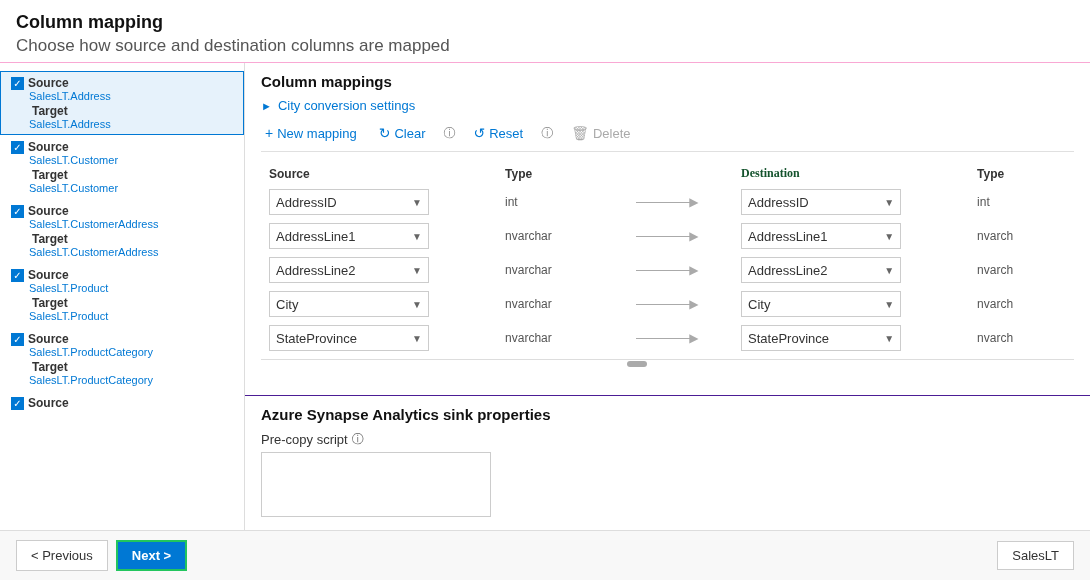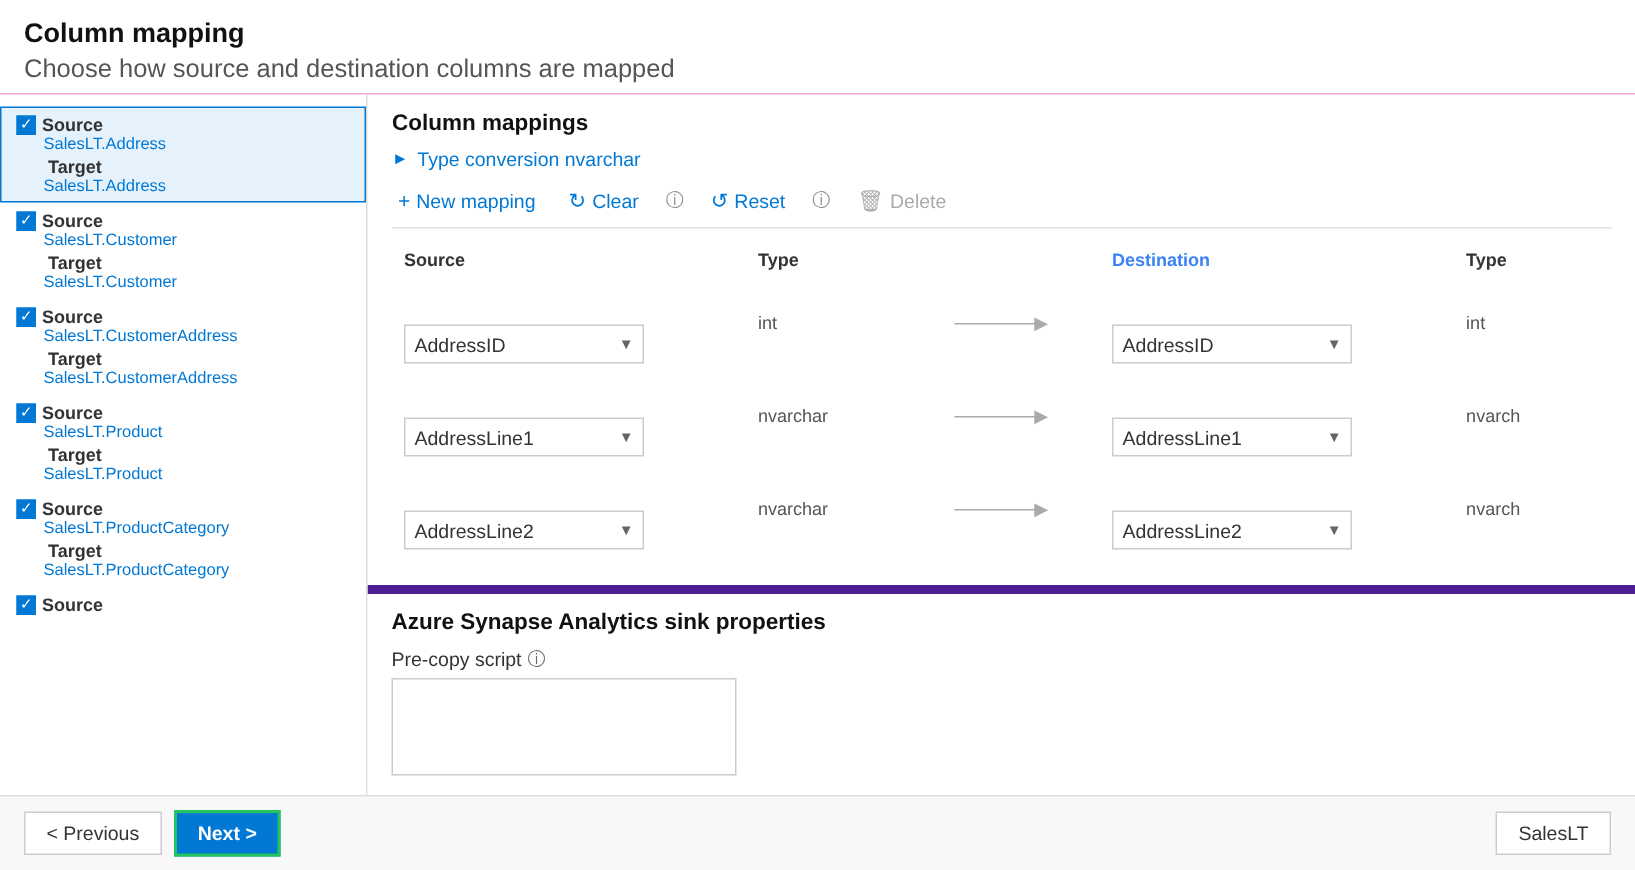--- a/index.html
+++ b/index.html
@@ -37,35 +37,35 @@
 
     .mapping-table { width: 100%; border-collapse: collapse; }
     .mapping-table thead tr th { text-align: left; font-weight: 600; padding: 4px 8px; color: #333; font-size: 12px; }
     .mapping-table tbody tr td { padding: 4px 8px; vertical-align: middle; }
 
     .source-col { width: 180px; }
     .type-col { width: 100px; color: #555; font-size: 12px; }
     .dest-col { width: 180px; }
     .type2-col { width: 80px; color: #555; font-size: 12px; }
 
-    .select-dropdown { width: 160px; height: 26px; border: 1px solid #ccc; background: #fff; padding: 2px 6px; font-size: 12px; color: #333; display: flex; align-items: center; justify-content: space-between; cursor: pointer; margin-top: 28px; }
+    .select-dropdown { width: 160px; height: 26px; border: 1px solid #ccc; background: #fff; padding: 2px 6px; font-size: 12px; color: #333; display: flex; align-items: center; justify-content: space-between; cursor: pointer; }
     .select-dropdown .chevron { color: #666; font-size: 10px; }
     .arrow-line { display: flex; align-items: center; }
     .arrow-line .line { height: 1px; width: 50px; background: #999; }
     .arrow-line .arrowhead { color: #999; font-size: 12px; margin-left: -2px; }
 
     
-    .sink-section { padding: 10px 16px; border-top: 6px solid #4c1d95; background: #fff; }
+    .sink-section { padding: 10px 16px; border-top: 1px solid #4c1d95; background: #fff; }
     .sink-title { font-size: 15px; font-weight: 600; color: #111; margin-bottom: 8px; }
     .pre-copy-label { font-size: 12px; color: #333; margin-bottom: 4px; display: flex; align-items: center; gap: 4px; }
     .pre-copy-textarea { width: 230px; height: 65px; border: 1px solid #ccc; resize: none; font-size: 12px; padding: 4px; }
 
     
     .footer { height: 50px; border-top: 1px solid #ddd; display: flex; align-items: center; justify-content: space-between; padding: 0 16px; background: #f8f8f8; }
-    .footer-left { display: flex; gap: 8px; align-items: center; }
+    .footer-left { display: flex; gap: 8px; }
     .btn-prev { border: 1px solid #ccc; background: #fff; padding: 6px 14px; cursor: pointer; font-size: 13px; color: #333; }
     .btn-next { border: 2px solid #22c55e; background: #0078d4; color: #fff; padding: 6px 14px; cursor: pointer; font-size: 13px; font-weight: 600; }
     .btn-cancel { border: 1px solid #ccc; background: #fff; padding: 6px 14px; cursor: pointer; font-size: 13px; color: #333; }
     
     .horiz-scroll { overflow-x: auto; }
   </style>
 </head>
 <body>
 
 <div class="page-header">
@@ -149,21 +149,21 @@
       </div>
     </div>
   </div>
 
   <div class="right-panel">
     <div class="column-mappings-section">
       <div class="section-title">Column mappings</div>
 
       <div class="type-conversion">
         <span class="arrow">►</span>
-        <span>Type conversion nvarchar</span>
+        <span>City conversion settings</span>
       </div>
 
       <div class="toolbar">
         <button class="toolbar-btn">
           <span class="icon">+</span>
           <span>New mapping</span>
         </button>
         <button class="toolbar-btn">
           <span class="icon">↻</span>
           <span>Clear</span>
@@ -180,21 +180,21 @@
         </button>
       </div>
 
       <div class="horiz-scroll">
         <table class="mapping-table">
           <thead>
             <tr>
               <th class="source-col">Source</th>
               <th class="type-col">Type</th>
               <th style="width:80px;"></th>
-              <th class="dest-col" style="color:#3b82f6; font-weight:600;">Destination</th>
+              <th class="dest-col" style="color:#14532d; font-weight:600;font-family:Liberation Serif, serif;">Destination</th>
               <th class="type2-col">Type</th>
             </tr>
           </thead>
           <tbody>
 
             <tr>
               <td class="source-col">
                 <div class="select-dropdown">
                   <span>AddressID</span>
                   <span class="chevron">▼</span>
@@ -278,20 +278,42 @@
               </td>
               <td class="dest-col">
                 <div class="select-dropdown">
                   <span>City</span>
                   <span class="chevron">▼</span>
                 </div>
               </td>
               <td class="type2-col">nvarch</td>
             </tr>
 
+            <tr>
+              <td class="source-col">
+                <div class="select-dropdown">
+                  <span>StateProvince</span>
+                  <span class="chevron">▼</span>
+                </div>
+              </td>
+              <td class="type-col">nvarchar</td>
+              <td style="width:80px; text-align:center;">
+                <div class="arrow-line">
+                  <div class="line" style="width:55px; height:1px; background:#aaa;"></div>
+                  <span class="arrowhead" style="color:#aaa;">▶</span>
+                </div>
+              </td>
+              <td class="dest-col">
+                <div class="select-dropdown">
+                  <span>StateProvince</span>
+                  <span class="chevron">▼</span>
+                </div>
+              </td>
+              <td class="type2-col">nvarch</td>
+            </tr>
           </tbody>
         </table>
       </div>
 
       <div style="height:8px; border-top:1px solid #ddd; margin-top:4px; position:relative;">
         <div style="width:20px; height:6px; background:#aaa; border-radius:3px; position:absolute; left:45%; top:1px;"></div>
       </div>
     </div>
 
     <div class="sink-section">

